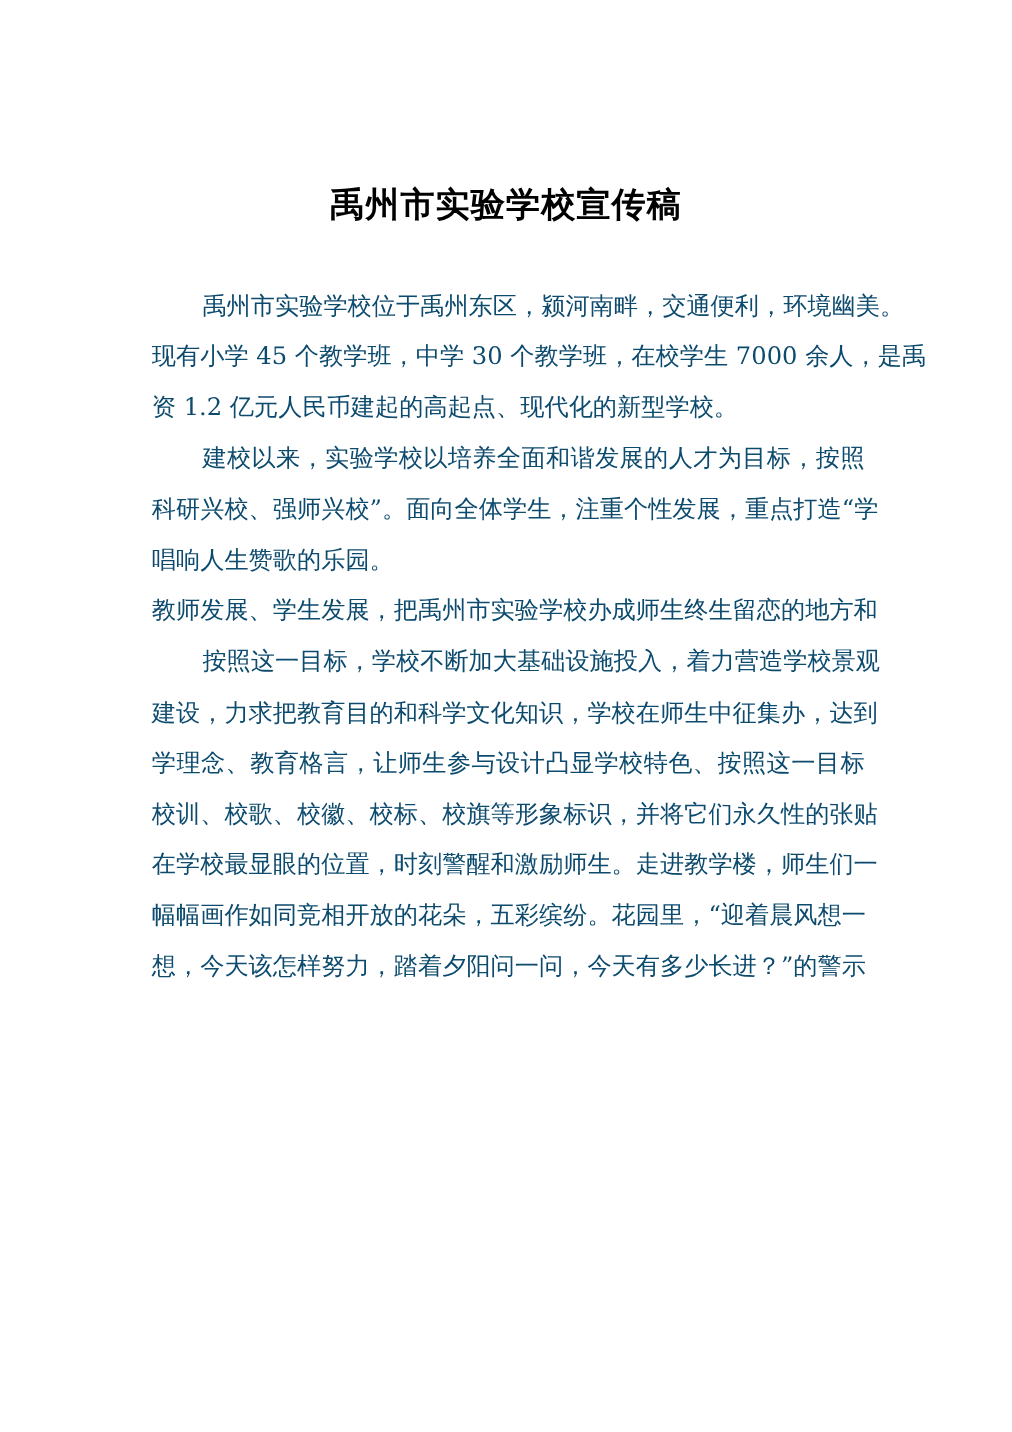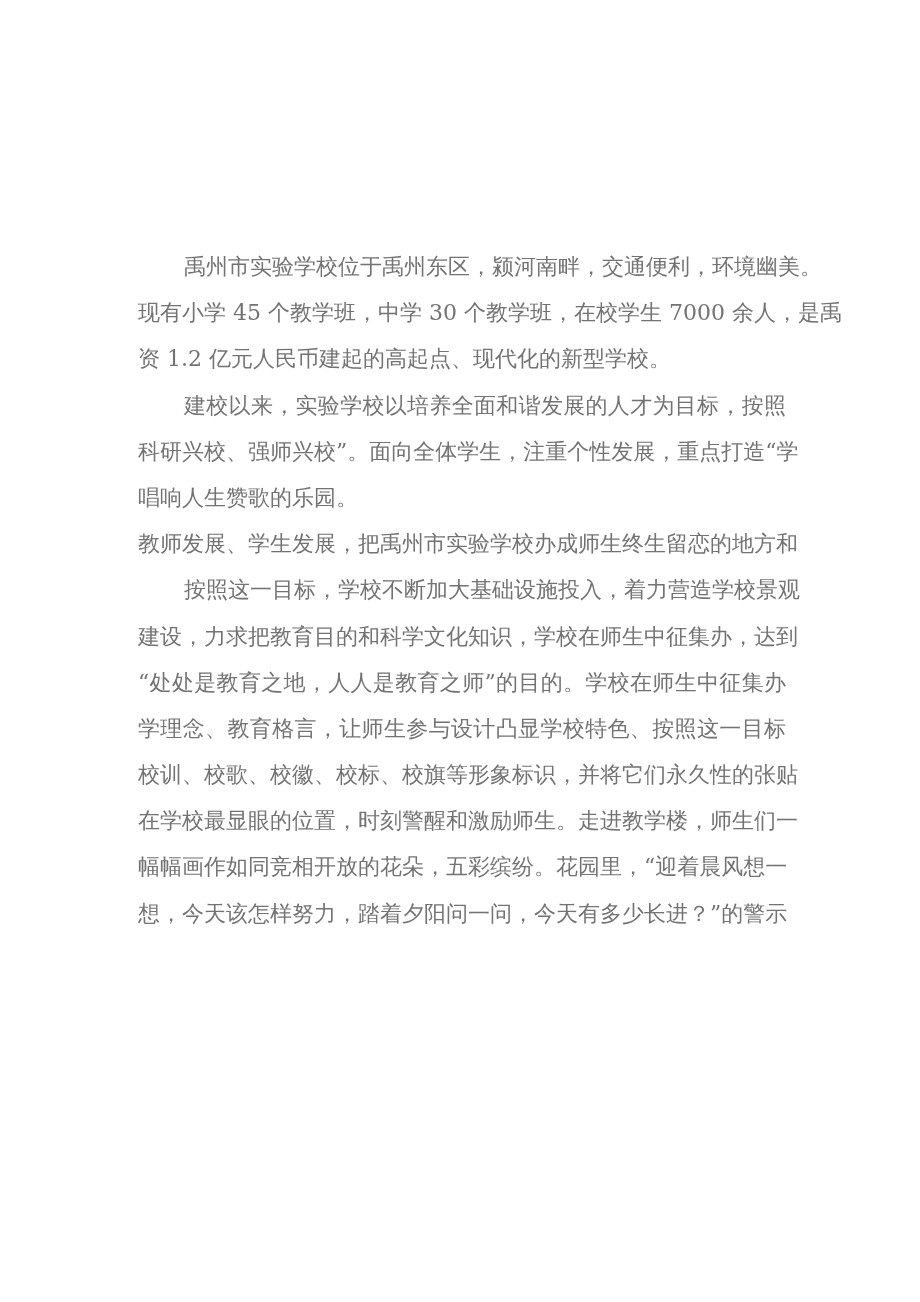--- a/index.html
+++ b/index.html
@@ -30,66 +30,66 @@
       font-family: "DejaVu Sans", "Liberation Sans", sans-serif;
       font-weight: bold;
       font-size: 31px;
       line-height: 44px;
       color: #000000;
       letter-spacing: 1px;
     }
     .body {
       position: absolute;
       left: 138px;
-      top: 244px;
+      top: 256px;
       width: 648px;
       font-family: "DejaVu Serif", "Liberation Serif", serif;
       font-size: 22px;
       line-height: 46.2px;
-      color: #737373;
+      color: #0c4a6e;
     }
     .line {
       display: block;
       height: 46.2px;
       text-align: justify;
       text-align-last: justify;
       white-space: nowrap;
       overflow: visible;
     }
     .line.first {
       padding-left: 46px;
     }
     .line.last {
       text-align-last: left;
     }
   </style>
 </head>
 <body>
 
 <div class="page">
+  <div class="title">禹州市实验学校宣传稿</div>
 
   <div class="body">
 
     <div class="para-block">
       <span class="line first">禹州市实验学校位于禹州东区，颍河南畔，交通便利，环境幽美。</span>
       <span class="line">现有小学 45 个教学班，中学 30 个教学班，在校学生 7000 余人，是禹</span>
       <span class="line last">资 1.2 亿元人民币建起的高起点、现代化的新型学校。</span>
     </div>
 
     <div class="para-block">
       <span class="line first">建校以来，实验学校以培养全面和谐发展的人才为目标，按照</span>
       <span class="line">科研兴校、强师兴校”。面向全体学生，注重个性发展，重点打造“学</span>
       <span class="line last">唱响人生赞歌的乐园。</span>
       <span class="line">教师发展、学生发展，把禹州市实验学校办成师生终生留恋的地方和</span>
     </div>
 
     <div class="para-block">
       <span class="line first">按照这一目标，学校不断加大基础设施投入，着力营造学校景观</span>
       <span class="line">建设，力求把教育目的和科学文化知识，学校在师生中征集办，达到</span>
-      <span class="line">“处处是教育之地，人人是教育之师”的目的。学校在师生中征集办</span>
       <span class="line">学理念、教育格言，让师生参与设计凸显学校特色、按照这一目标</span>
       <span class="line">校训、校歌、校徽、校标、校旗等形象标识，并将它们永久性的张贴</span>
       <span class="line">在学校最显眼的位置，时刻警醒和激励师生。走进教学楼，师生们一</span>
       <span class="line">幅幅画作如同竞相开放的花朵，五彩缤纷。花园里，“迎着晨风想一</span>
       <span class="line">想，今天该怎样努力，踏着夕阳问一问，今天有多少长进？”的警示</span>
     </div>
   </div>
 </div>
 
 </body></html>

